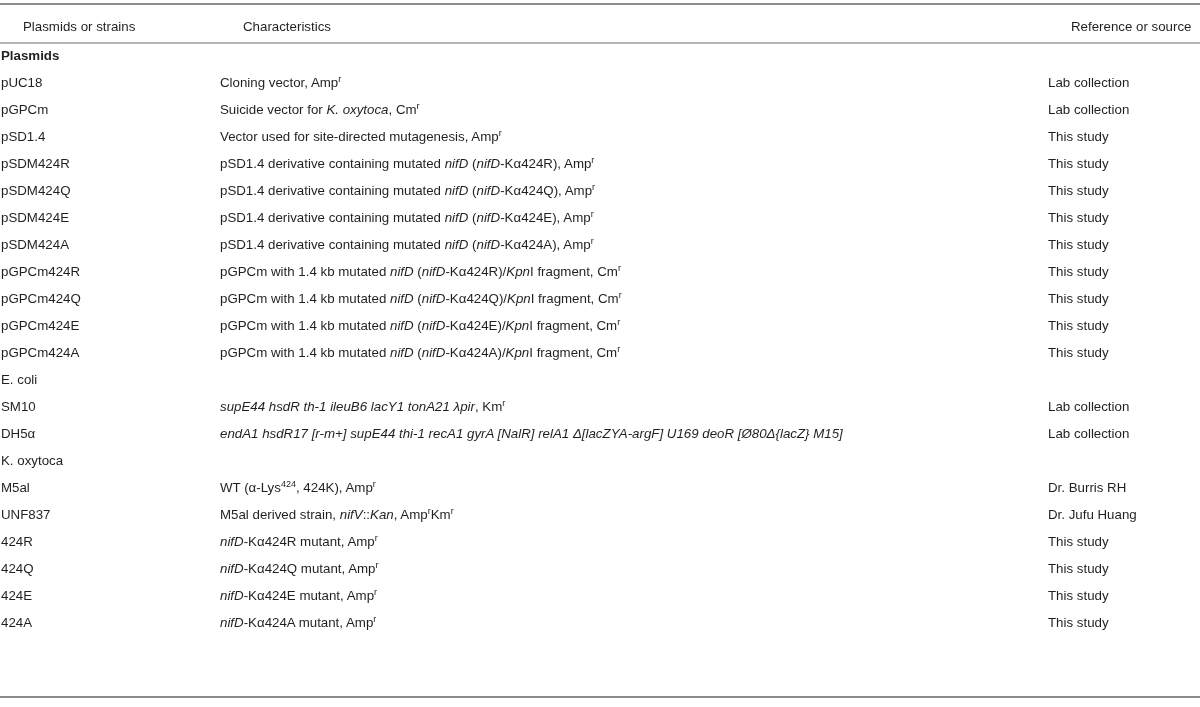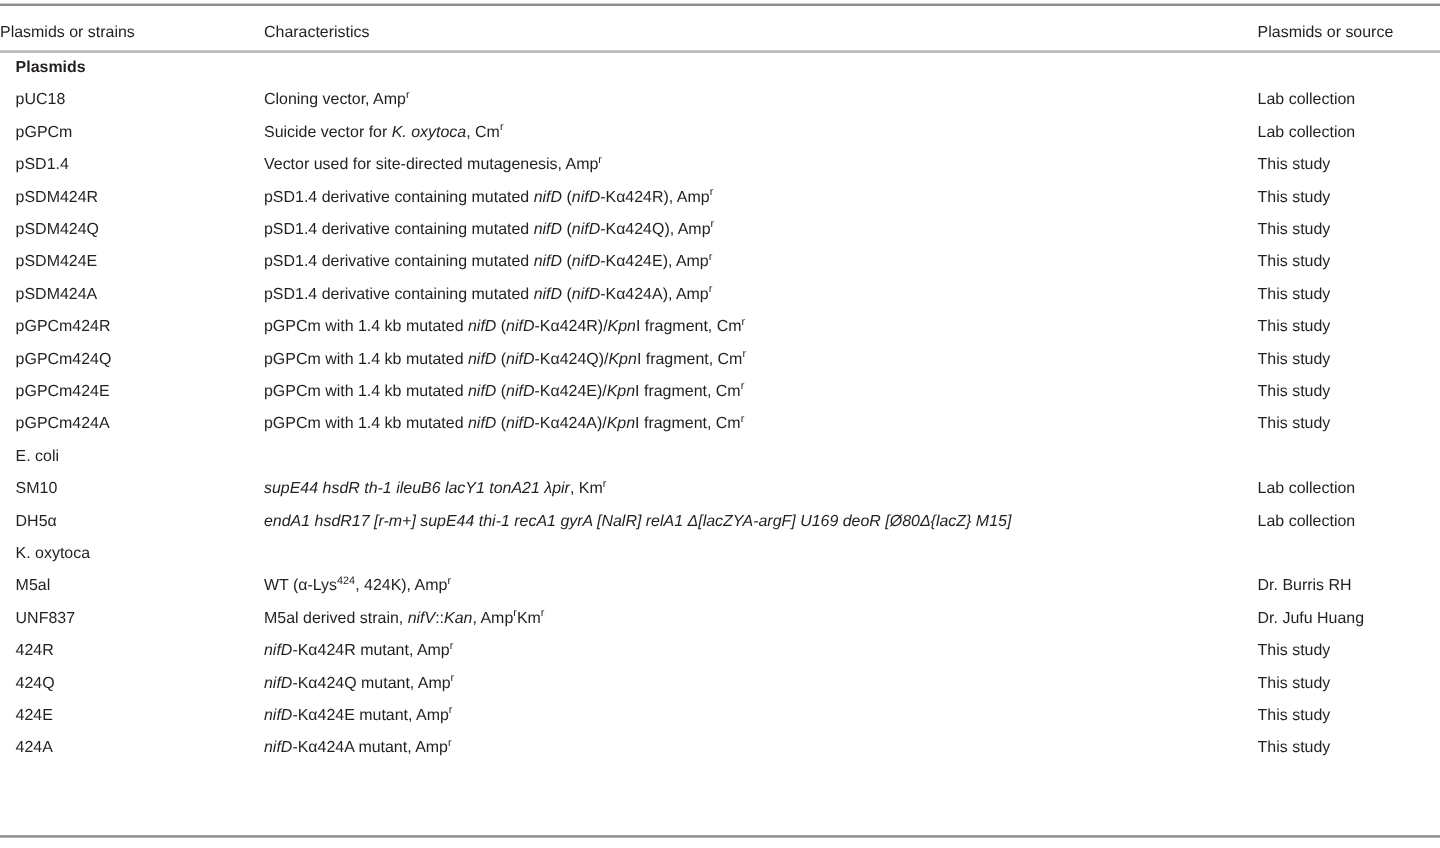--- a/index.html
+++ b/index.html
@@ -55,34 +55,34 @@
   thead th {
     font-weight: normal;
     text-align: left;
     vertical-align: bottom;
     padding: 0;
     height: 42px;
     line-height: 42px;
     color: #231f20;
     font-size: 13.3px;
   }
-  thead th .hdr-txt { display: block; padding-bottom: 9px; line-height: 1; }
+  thead th .hdr-txt { display: block; padding-bottom: 9px; line-height: 1; margin-left: 23px; }
 
   tbody td {
     padding: 0;
     height: 27px;
     line-height: 27px;
     vertical-align: middle;
     white-space: nowrap;
     overflow: visible;
     font-size: 13.3px;
     color: #231f20;
   }
 
-  td.c-name  { padding-left: 13px; }
+  td.c-name  { padding-left: 1px; }
   td.c-char  { padding-left: 0px; }
   td.c-ref   { padding-left: 0px; }
 
   .section-head { font-weight: bold; }
   .genus-head { }
   sup {
     font-size: 0.68em;
     vertical-align: super;
     line-height: 0;
   }
@@ -104,21 +104,21 @@
     </colgroup>
     <thead>
       <tr>
         <th>
           <span class="hdr-txt">Plasmids or strains</span>
         </th>
         <th>
           <span class="hdr-txt">Characteristics</span>
         </th>
         <th>
-          <span class="hdr-txt">Plasmids or source</span>
+          <span class="hdr-txt">Reference or source</span>
         </th>
       </tr>
     </thead>
     <tbody id="table-body">
         <tr>
           <td class="c-name section-head" colspan="3">Plasmids</td>
         </tr>
         <tr>
           <td class="c-name">pUC18</td>
           <td class="c-char">Cloning vector, Amp<sup>r</sup></td>

